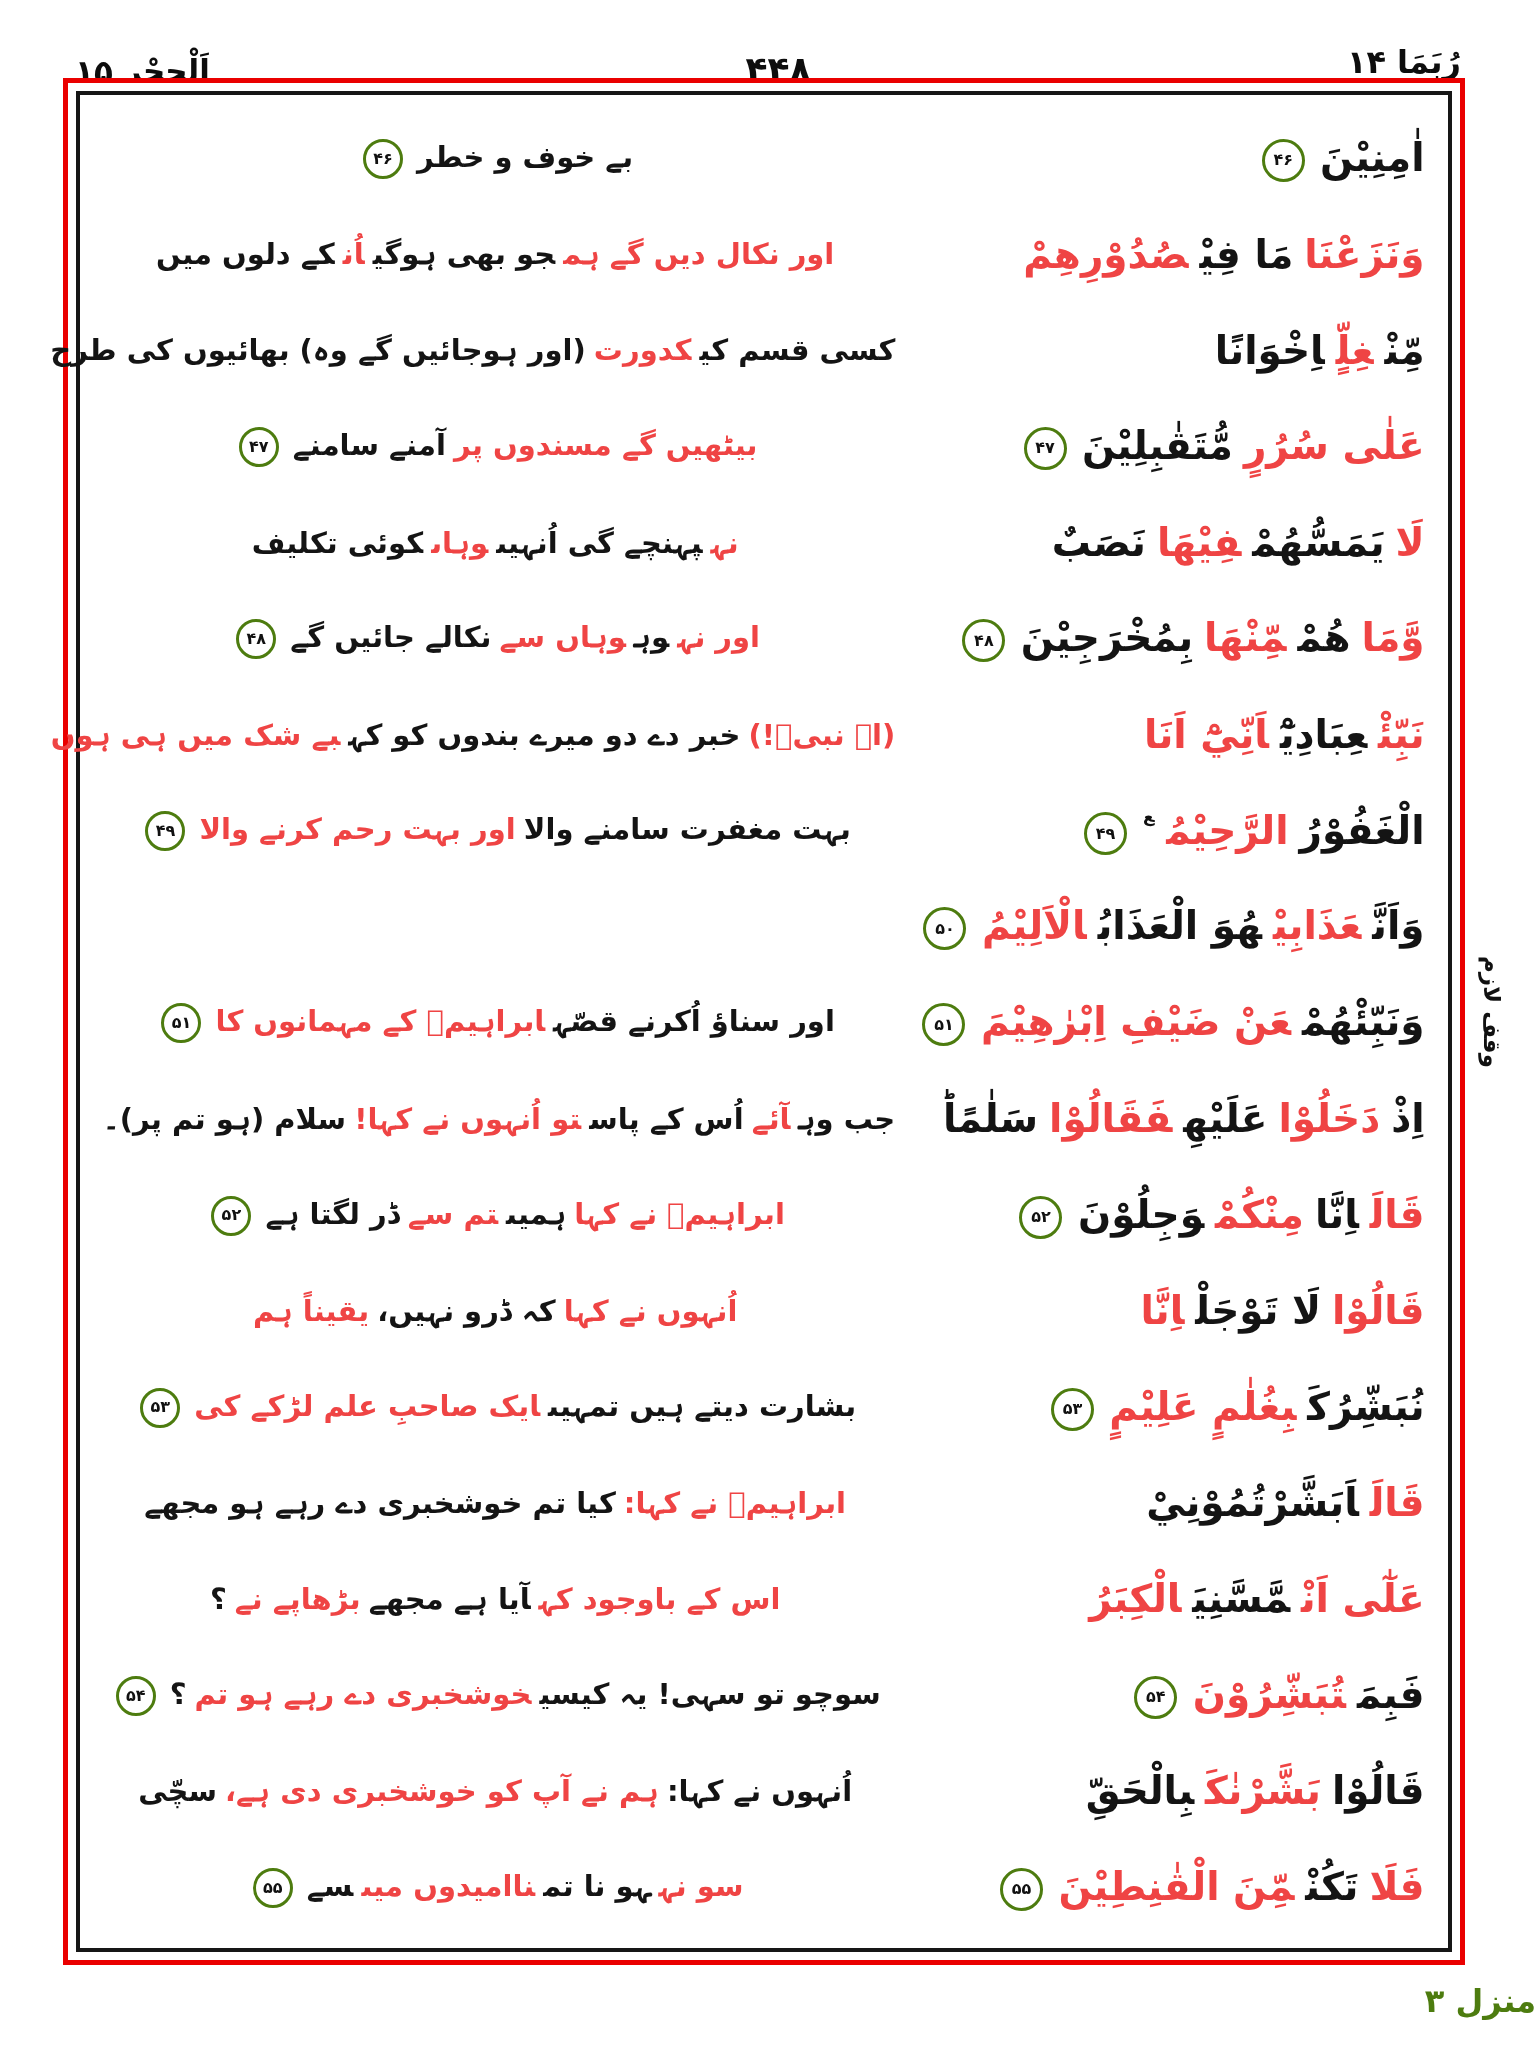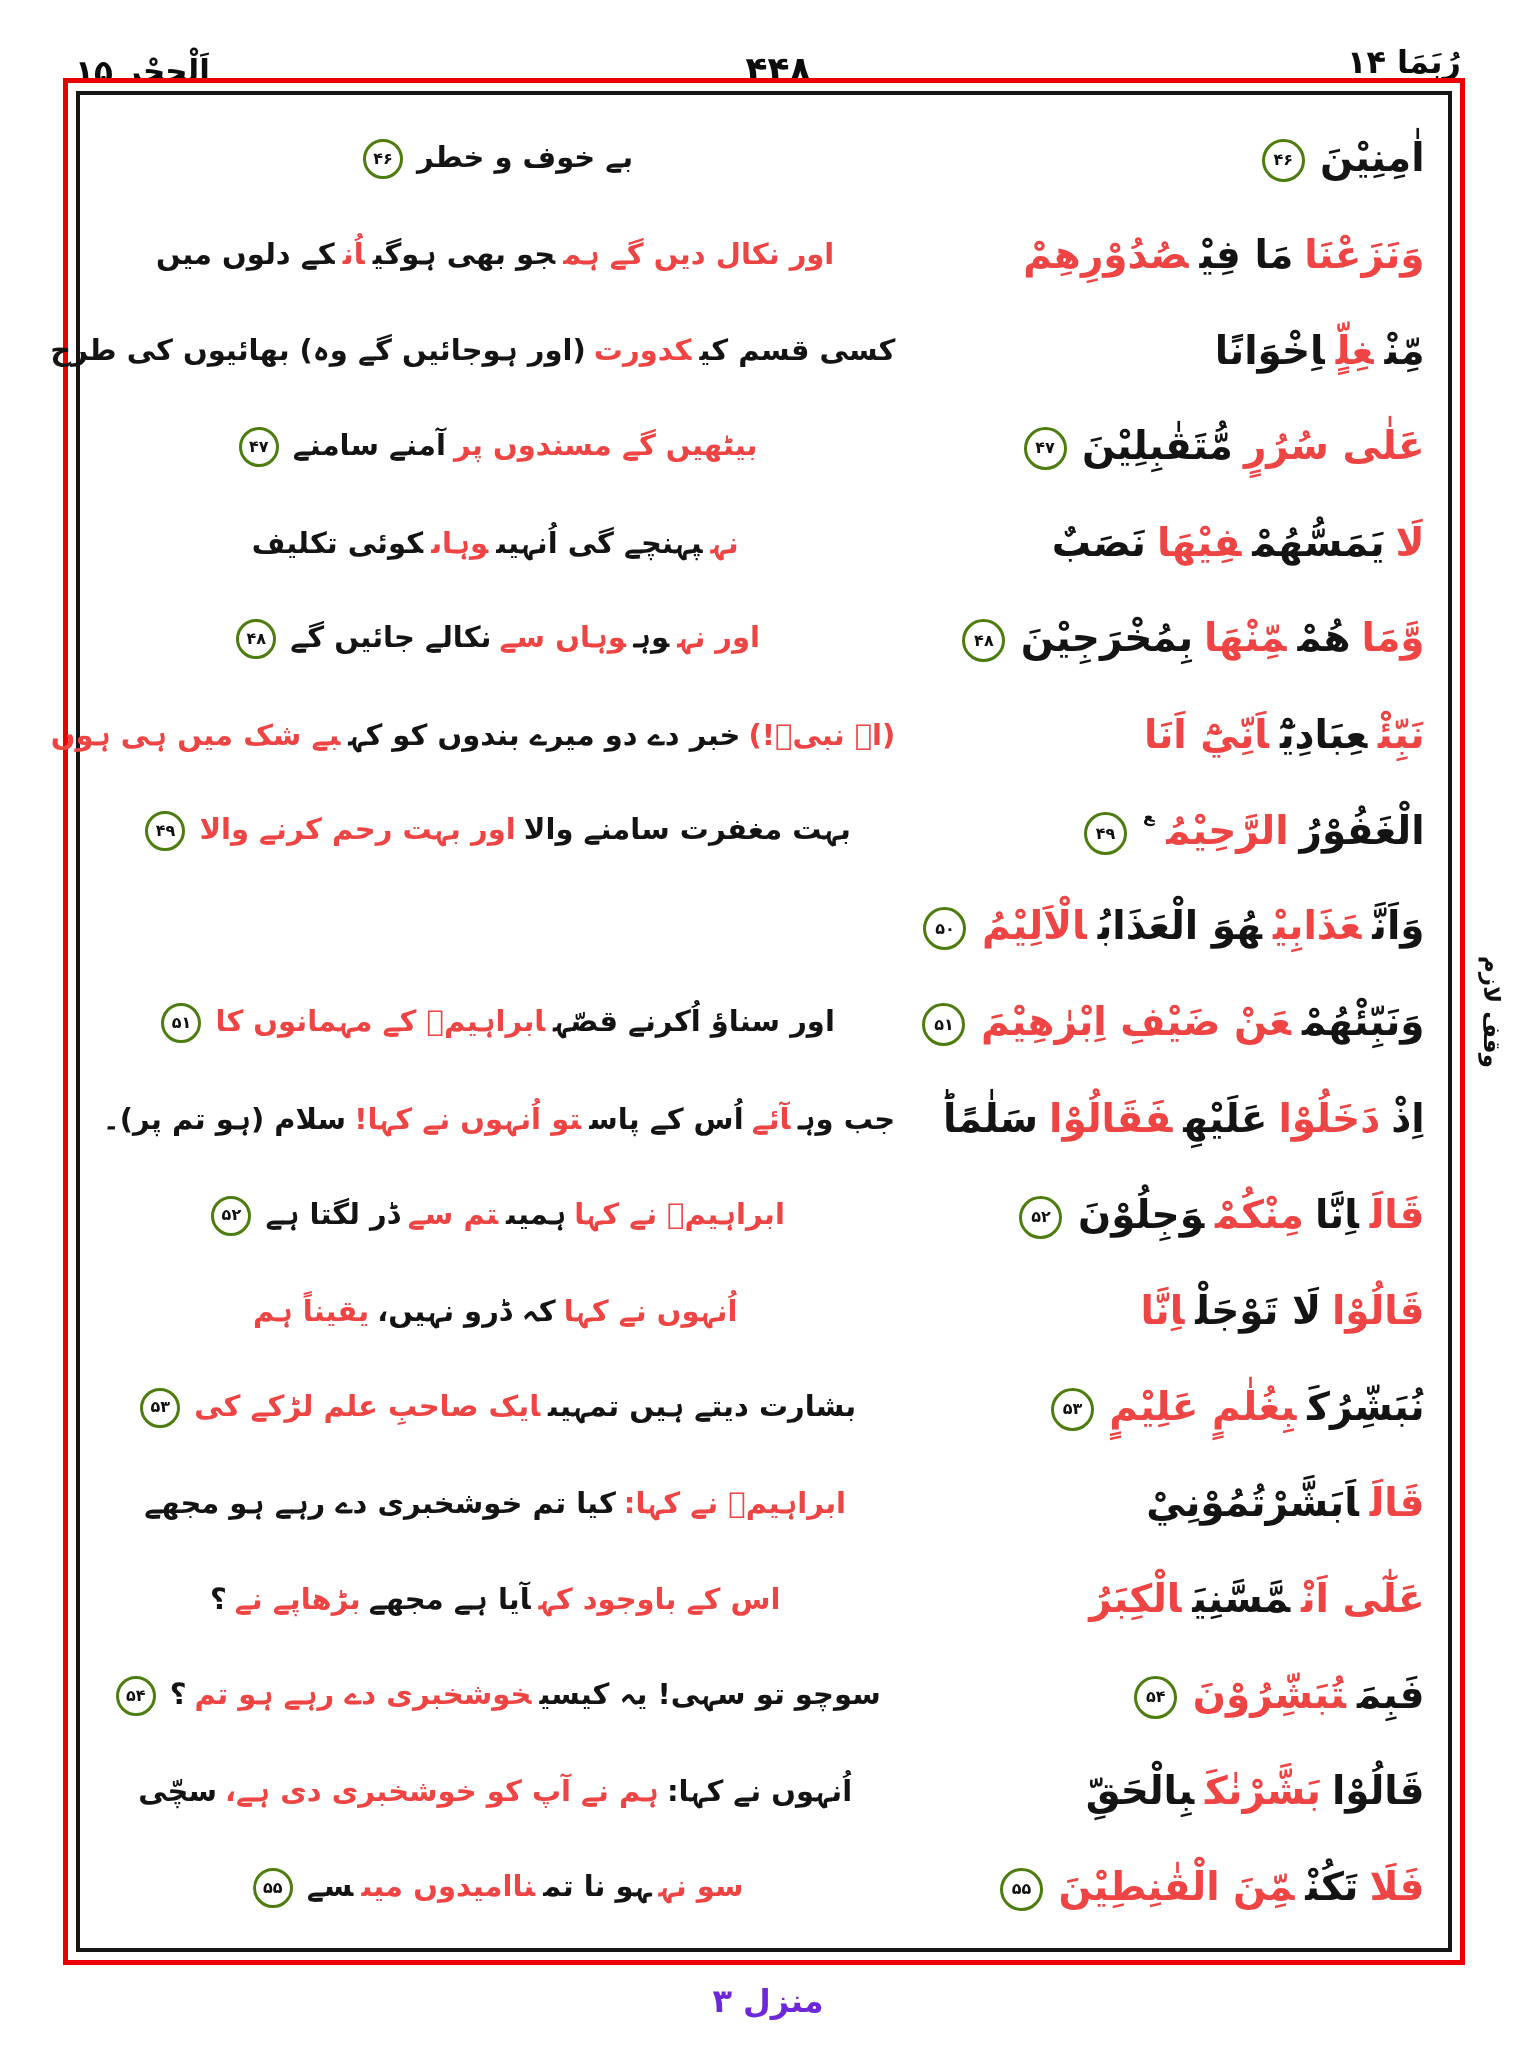--- a/index.html
+++ b/index.html
@@ -33,22 +33,22 @@
        width:34px;height:34px;border:3px solid #4d7c0f;border-radius:50%;
        font-size:16px;font-weight:bold;color:#111;margin:0 10px;vertical-align:middle;
        background:#fff;flex:none;}
   .cell.arabic .aya{width:37px;height:37px;}
   .ruku{font-size:17px;color:#111;vertical-align:22px;margin:0 6px;font-weight:bold;}
 
   
   .margin-note{position:absolute;left:1505px;top:942px;width:140px;height:30px;
                transform:rotate(90deg);transform-origin:0 0;
                font-size:23px;font-weight:bold;color:#111;text-align:center;direction:rtl;}
-  .footer{position:absolute;top:1982px;left:0;width:1536px;text-align:center;
-          font-size:32px;font-weight:bold;color:#6d28d9;}
+  .footer{position:absolute;top:1982px;left:0;width:1536px;text-align:right;
+          font-size:32px;font-weight:bold;color:#4d7c0f;}
 </style>
 </head>
 <body>
 
 <div class="page">
 
   <div class="header">
     <div class="h-item h-surah">اَلْحِجْر ۱۵</div>
     <div class="h-item h-page">۴۴۸</div>
     <div class="h-item h-juz">رُبَمَا ۱۴</div>

